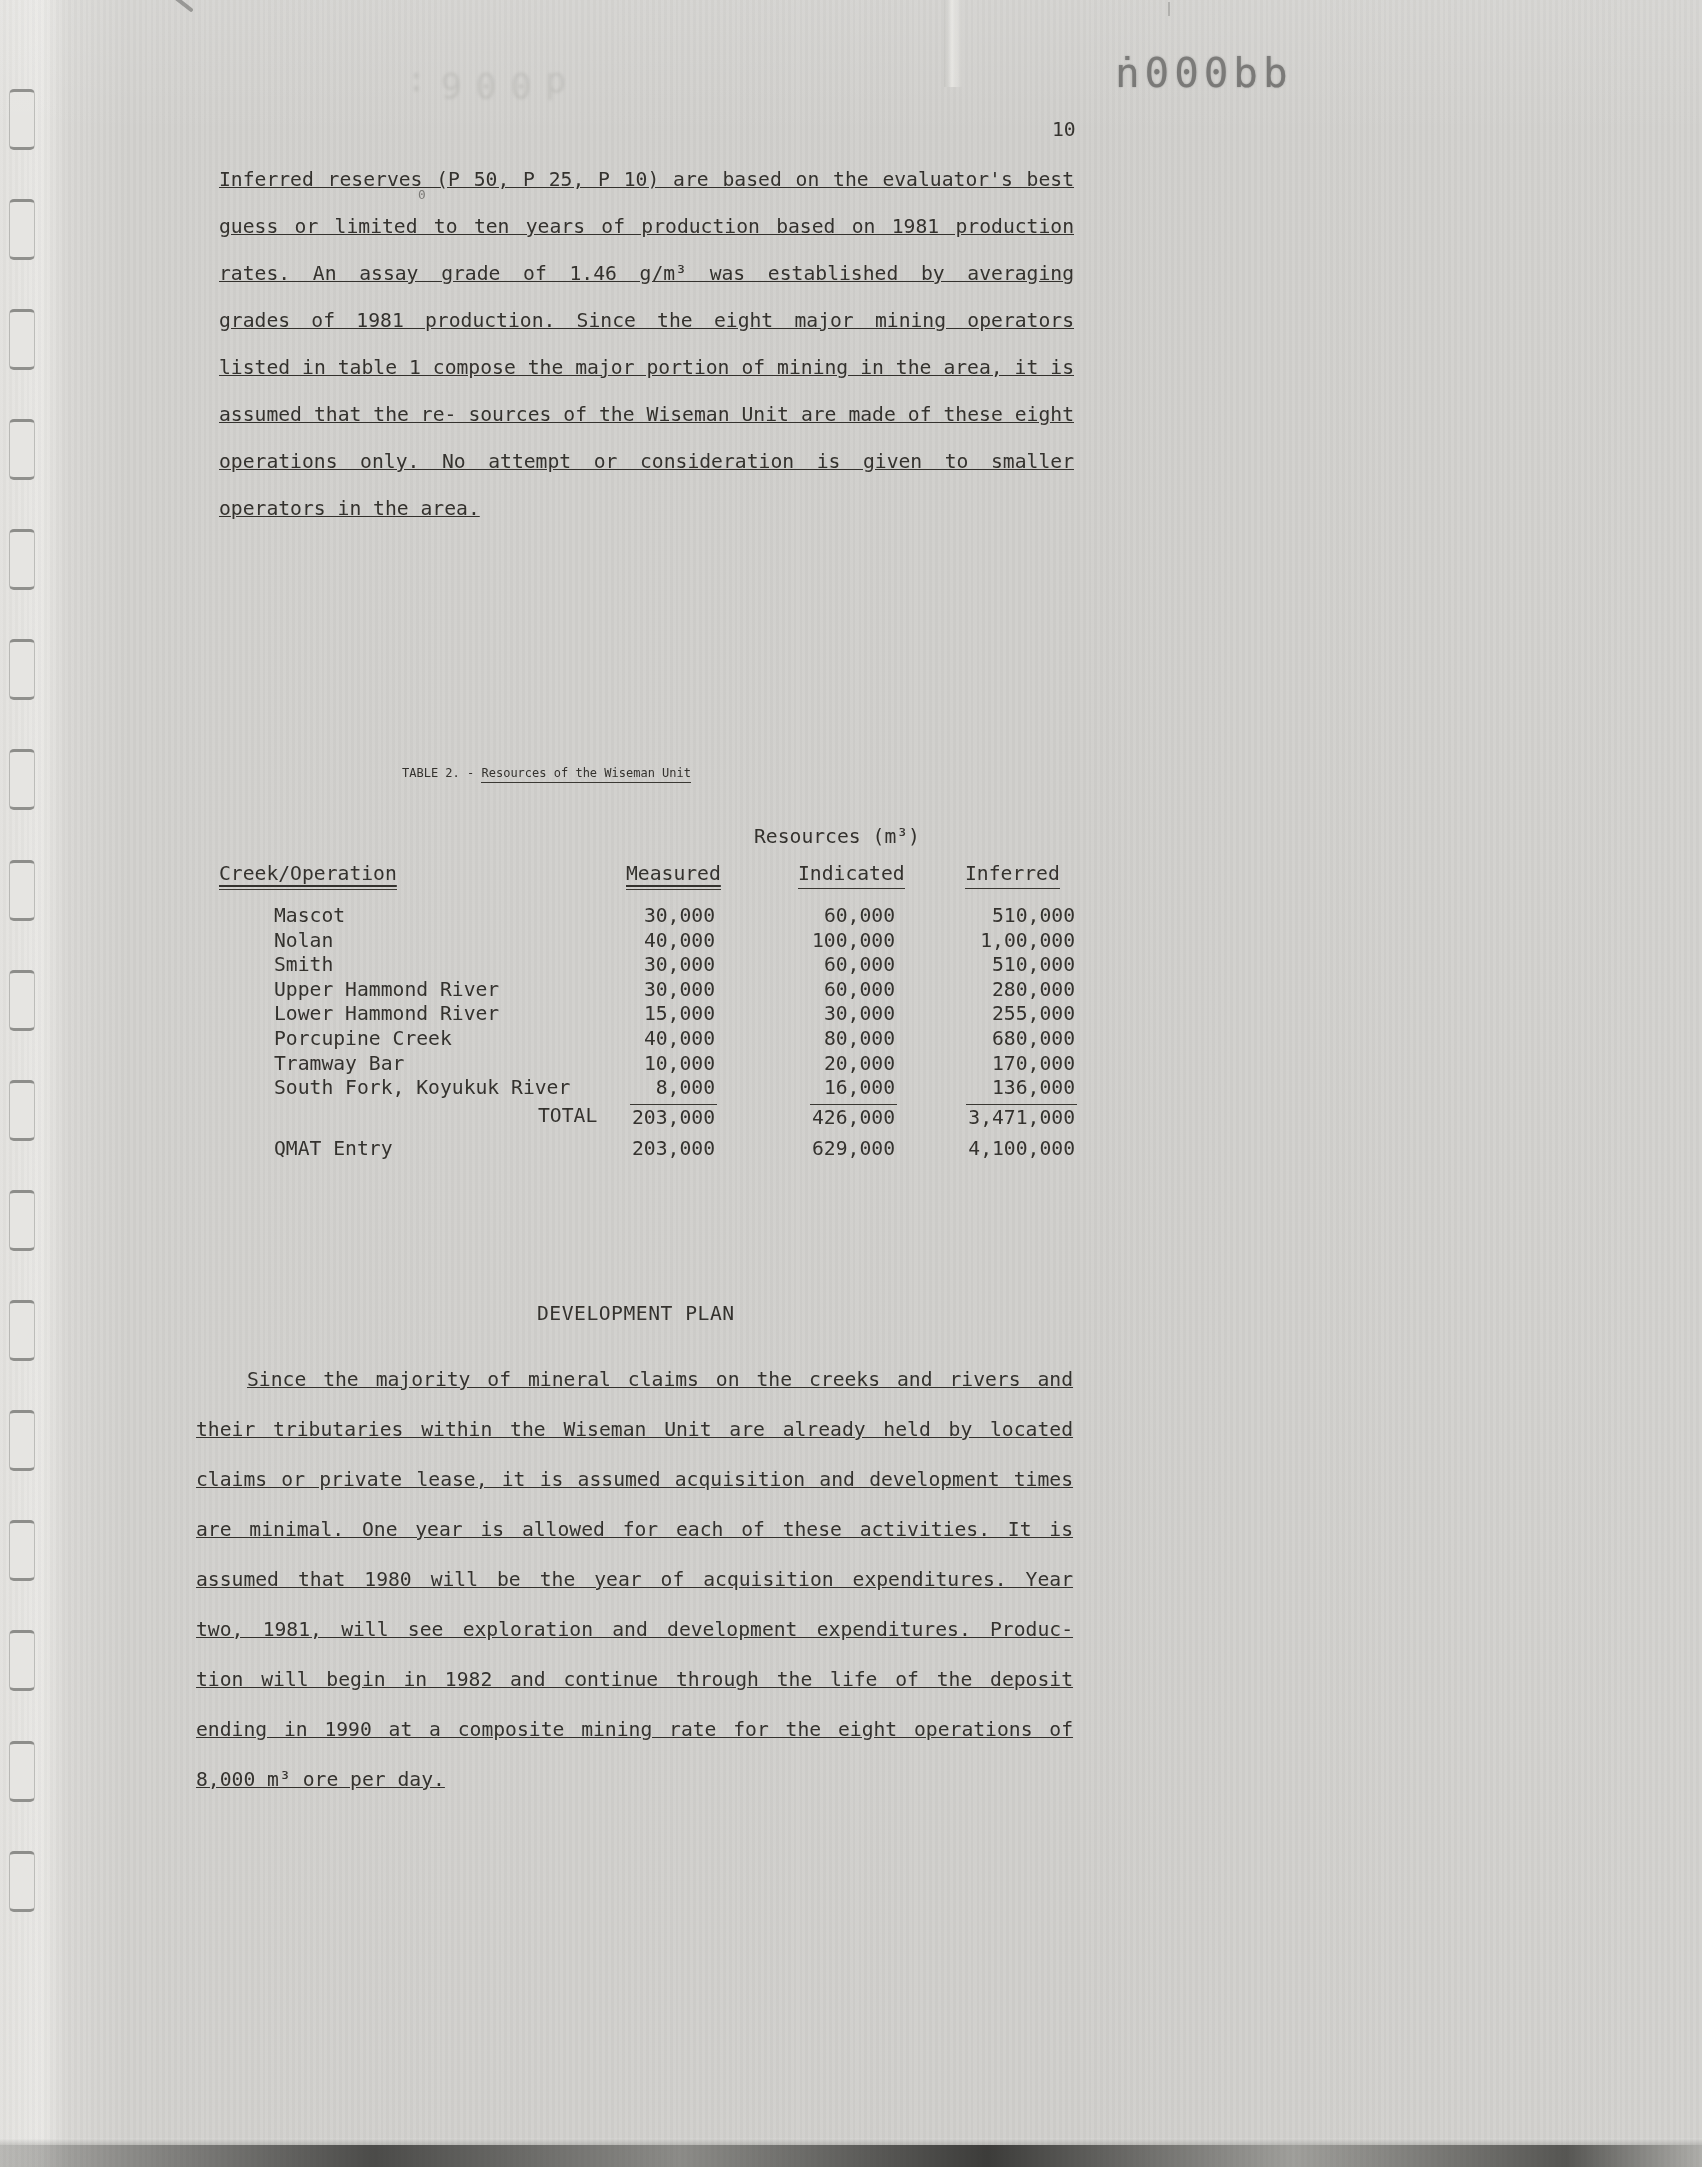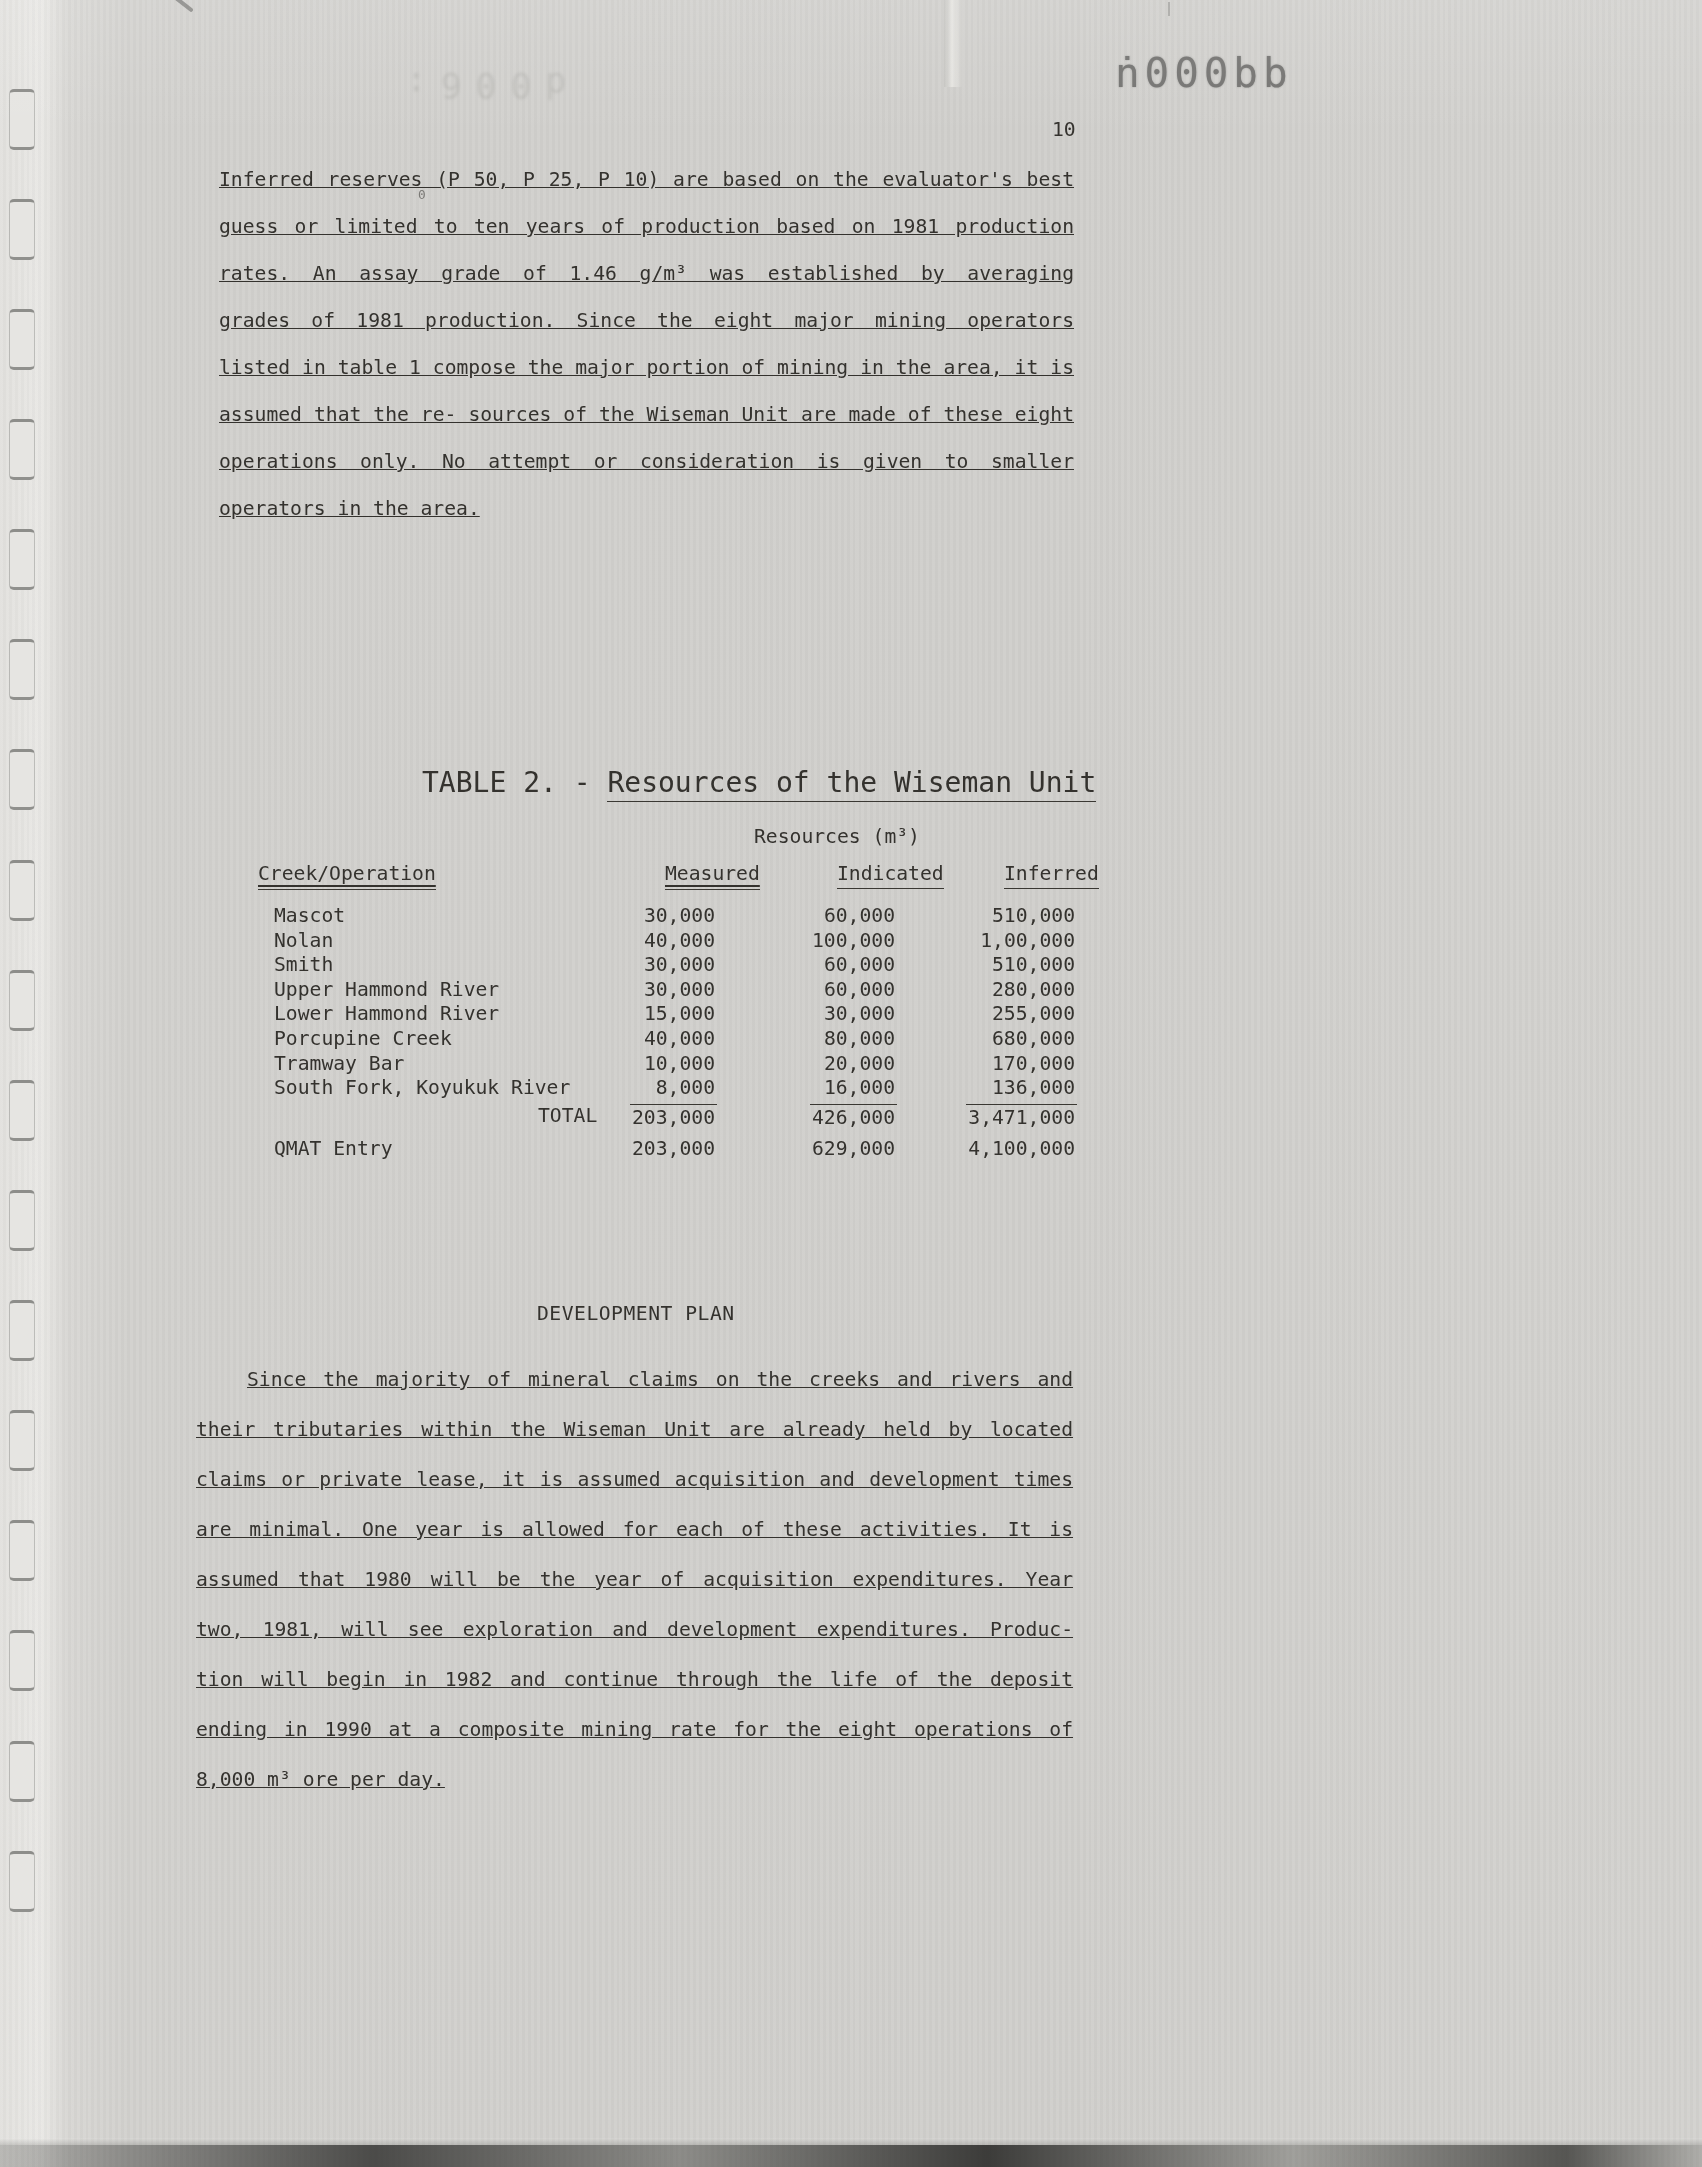--- a/index.html
+++ b/index.html
@@ -43,27 +43,27 @@
     background:linear-gradient(90deg, rgba(130,130,126,.16), rgba(240,239,235,.65) 45%, rgba(215,214,210,.15)); }
   
   .para { position:absolute; font-size:19.7px;text-decoration:underline; }
   .para .line { height:47px; line-height:47px; text-align:justify; text-align-last:justify; white-space:normal; }
   .para .line.last { text-align-last:left; }
   .p1 { left:219px; top:156px; width:855px; }
   .p2 { left:196px; top:1355px; width:877px; }
   .p2 .line { height:50px; line-height:50px; }
   .p2 .line:first-child { padding-left:51px; box-sizing:border-box; }
   
-  .caption { position:absolute; left:422px; top:766px; font-size:28px; }
+  .caption { position:absolute; left:402px; top:766px; font-size:12px; }
   .u-title { border-bottom:1.6px solid #3a3833; padding-bottom:2px; }
   .section-title { position:absolute; left:537px; top:1302px; font-size:19.7px; letter-spacing:0.5px; }
   
   .rtable { position:absolute; left:219px; top:825px; width:843px; font-size:19.7px; }
   .res-hdr { position:absolute; left:535px; top:0; }
-  .thead { position:absolute; top:37px; white-space:nowrap;margin-left:39px; }
+  .thead { position:absolute; top:37px; white-space:nowrap; }
   .h-name { left:0; }
   .h-meas { left:407px; }
   .h-ind  { left:579px; }
   .h-inf  { left:746px; }
   .u1 { border-bottom:1.6px solid #3a3833; padding-bottom:3px; }
   .u2 { text-decoration:underline; text-decoration-thickness:1.5px; text-underline-offset:4.9px;
         border-bottom:1.5px solid #3a3833; padding-bottom:3.9px; }
   .rows { position:absolute; left:16px; top:79px; width:843px; }
   .trow { display:flex; height:24.6px; line-height:24.6px; }
   .c-name { width:364px; padding-left:39px; box-sizing:border-box; white-space:nowrap; }

